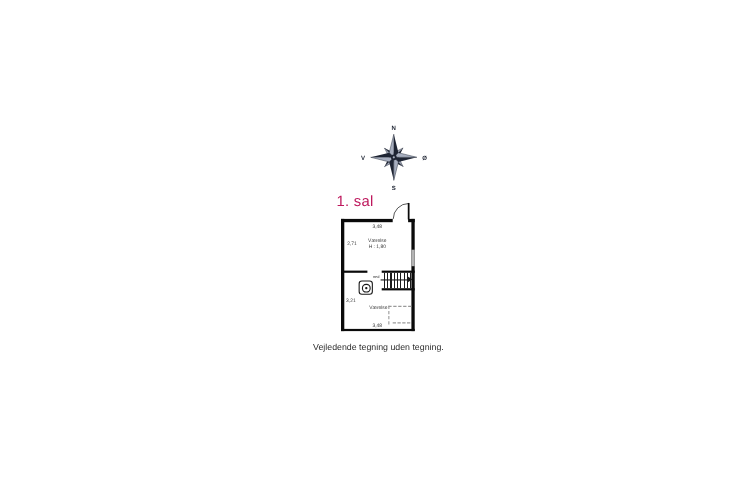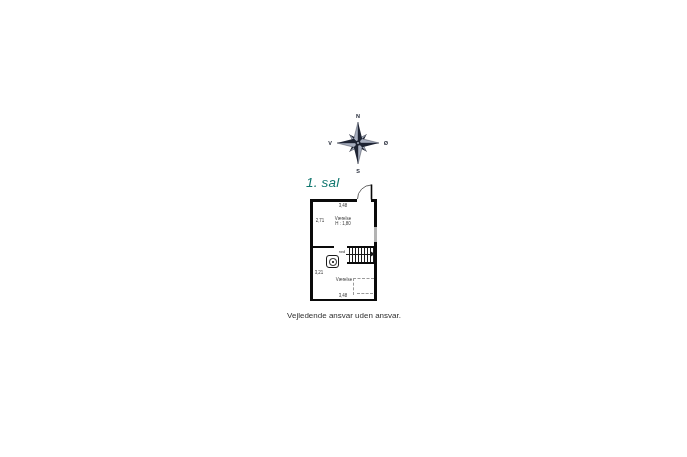--- a/index.html
+++ b/index.html
@@ -2,21 +2,21 @@
 <html><head>
 <meta charset="utf-8">
 <style>
   html,body{margin:0;padding:0;}
   body{
     width:687px;height:457px;background:#ffffff;position:relative;
     font-family:"Liberation Sans", sans-serif;overflow:hidden;
   }
   .abs{position:absolute;}
   
-  .floor-title{left:306px;top:175px;font-size:13.5px;color:#0f766e;letter-spacing:.2px;font-style:italic;}
+  .floor-title{left:306px;top:175px;font-size:13.5px;color:#be185d;letter-spacing:.2px;}
   .disclaimer{left:344px;top:311px;font-size:8px;color:#2e2e2e;white-space:nowrap;transform:translateX(-50%);}
   
   .plan{left:310px;top:199px;width:67px;height:102px;}
   .wall{position:absolute;background:#0a0a0a;}
   .window-marker{position:absolute;background:#b3b3b3;}
   .treads{position:absolute;background:repeating-linear-gradient(90deg,#1a1a1a 0 1px,transparent 1px 3px);}
   .arrow-line{position:absolute;background:#1a1a1a;}
   .arrow-head{position:absolute;width:0;height:0;border-top:3.5px solid transparent;border-bottom:3.5px solid transparent;border-left:5px solid #1a1a1a;}
   .toilet{position:absolute;border:1px solid #1a1a1a;border-radius:3px;background:#fff;}
   .toilet-circle{position:absolute;left:2px;top:2px;width:5.5px;height:5.5px;border:1px solid #1a1a1a;border-radius:50%;}
@@ -119,13 +119,13 @@
   <div class="lbl" style="left:32.5px;top:6.5px;">3,48</div>
   <div class="lbl" style="left:9.5px;top:22px;">2,71</div>
   <div class="lbl" style="left:33px;top:19.5px;">Værelse</div>
   <div class="lbl" style="left:33px;top:24.5px;">H : 1,80</div>
 
   <div class="lbl" style="left:8.5px;top:74px;">3,21</div>
   <div class="lbl" style="left:34px;top:81px;">Værelse</div>
   <div class="lbl" style="left:33px;top:97px;">3,48</div>
 </div>
 
-<div class="abs disclaimer">Vejledende ansvar uden ansvar.</div>
+<div class="abs disclaimer">Vejledende tegning uden tegning.</div>
 
 </body></html>

